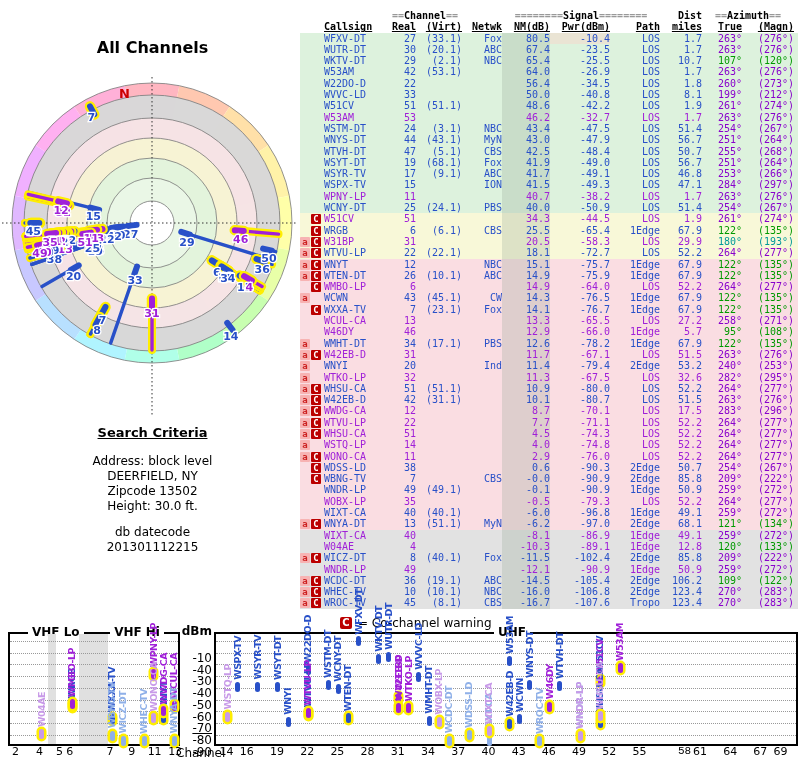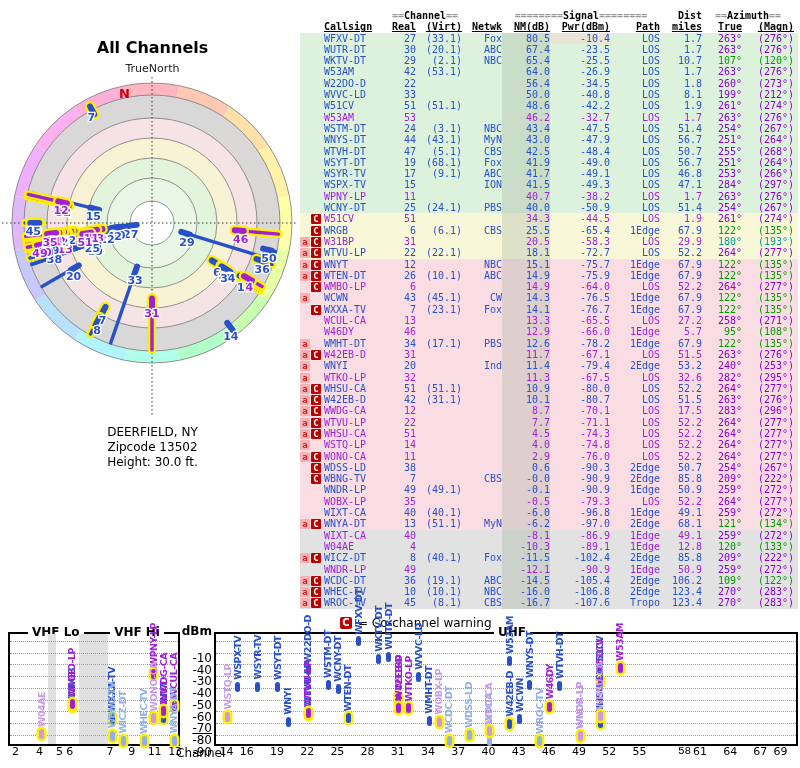--- a/index.html
+++ b/index.html
@@ -57,21 +57,20 @@
   #dbm-col{position:absolute;left:178px;top:624px;width:34px;text-align:right;font-size:12px;color:#000;}
   .ytick{position:absolute;right:0;font-size:12px;}
   #chan-label{position:absolute;left:176px;top:746px;font-size:12px;color:#000;}
   .xtick{position:absolute;top:745px;font-size:11px;color:#000;}
 </style>
 </head>
 <body>
 <div id="stage">
 
   <div id="polar-title">All Channels</div>
-  <div id="true-north">TrueNorth</div>
   <svg id="polar-svg" width="300" height="345" viewBox="0 0 300 345">
       <path d="M152,148 L124.68735491774204,10.690060743547747 A140,140 0 0 1 179.31264508225794,10.690060743547747 Z" fill="#ffb6c1"></path>
       <path d="M152,148 L179.31264508225794,10.690060743547747 A140,140 0 0 1 229.77983262274432,31.59425427764367 Z" fill="#ffc8b0"></path>
       <path d="M152,148 L229.77983262274432,31.59425427764367 A140,140 0 0 1 268.4057457223563,70.22016737725568 Z" fill="#ffe0a8"></path>
       <path d="M152,148 L268.4057457223563,70.22016737725568 A140,140 0 0 1 289.30993925645225,120.68735491774203 Z" fill="#fff2a8"></path>
       <path d="M152,148 L289.30993925645225,120.68735491774203 A140,140 0 0 1 289.30993925645225,175.31264508225792 Z" fill="#ffffa8"></path>
       <path d="M152,148 L289.30993925645225,175.31264508225792 A140,140 0 0 1 268.4057457223563,225.77983262274432 Z" fill="#e8ffa8"></path>
       <path d="M152,148 L268.4057457223563,225.77983262274432 A140,140 0 0 1 229.77983262274432,264.40574572235636 Z" fill="#c8ffb0"></path>
       <path d="M152,148 L229.77983262274432,264.40574572235636 A140,140 0 0 1 179.31264508225794,285.30993925645225 Z" fill="#b0ffc8"></path>
       <path d="M152,148 L179.31264508225794,285.30993925645225 A140,140 0 0 1 124.68735491774208,285.30993925645225 Z" fill="#b0ffe8"></path>
@@ -323,23 +322,29 @@
       <text x="39.996338368621565" y="181.77130637246384" fill="#a020d8" font-size="11" font-weight="bold" text-anchor="middle" stroke="#ffffff" stroke-width="2.6" paint-order="stroke">49</text>
       <text x="262.1529140573204" y="197.92868999425872" fill="#2850c8" font-size="11" font-weight="bold" text-anchor="middle" stroke="#ffffff" stroke-width="2.6" paint-order="stroke">36</text>
       <text x="34" y="160.00000000000003" fill="#2850c8" font-size="11" font-weight="bold" text-anchor="middle" stroke="#ffffff" stroke-width="2.6" paint-order="stroke">10</text>
       <text x="33.3" y="160.00000000000003" fill="#2850c8" font-size="11" font-weight="bold" text-anchor="middle" stroke="#ffffff" stroke-width="2.6" paint-order="stroke">45</text>
       <text x="91.43816840062009" y="46.099760521198434" fill="#2850c8" font-size="11" font-weight="bold" text-anchor="middle" stroke="#ffffff" stroke-width="2.6" paint-order="stroke">7</text>
       <text x="268.92440777422826" y="186.99412652126378" fill="#2850c8" font-size="11" font-weight="bold" text-anchor="middle" stroke="#ffffff" stroke-width="2.6" paint-order="stroke">50</text>
       <text x="230.8377680329183" y="264.62125181619535" fill="#2850c8" font-size="11" font-weight="bold" text-anchor="middle" stroke="#ffffff" stroke-width="2.6" paint-order="stroke">14</text>
     </svg>
 
   <div id="search-block">
+    <div id="search-title">Search Criteria</div>
+    <div class="sc-line">Address: block level</div>
     <div class="sc-line">DEERFIELD, NY</div>
     <div class="sc-line">Zipcode 13502</div>
     <div class="sc-line">Height: 30.0 ft.</div>
+  </div>
+  <div id="datecode-block">
+    <div>db datecode</div>
+    <div>201301112215</div>
   </div>
 
   <div id="tbl">
       <div class="trow hdr"><span class="c-warn"></span><span class="c-cs"></span><span style="width:74px;text-align:center;"><span class="eq">==</span>Channel<span class="eq">==</span></span><span class="c-nw"></span><span style="width:158px;text-align:center;"><span class="eq">========</span>Signal<span class="eq">========</span></span><span class="c-mi">Dist</span><span style="width:92px;text-align:center;"><span class="eq">==</span>Azimuth<span class="eq">==</span></span></div>
       <div class="trow hdr"><span class="c-warn"></span><span class="c-cs"><span class="ul">Callsign</span></span><span class="c-re"><span class="ul">Real</span></span><span class="c-vi"><span class="ul">(Virt)</span></span><span class="c-nw"><span class="ul">Netwk</span></span><span class="c-nm"><span class="ul">NM(dB)</span></span><span class="c-pw"><span class="ul">Pwr(dBm)</span></span><span class="c-pa"><span class="ul">Path</span></span><span class="c-mi"><span class="ul">miles</span></span><span class="c-at"><span class="ul">True</span></span><span class="c-am"><span class="ul">(Magn)</span></span></div>
       <div class="trow" style="background: rgb(221, 242, 221);"><span class="c-warn"><span style="width:11px;"></span><span style="width:11px;"></span></span><span class="c-cs" style="color:#2850c8">WFXV-DT</span><span class="c-re" style="color:#2850c8">27</span><span class="c-vi" style="color:#2850c8">(33.1)</span><span class="c-nw" style="color:#2850c8">Fox</span><span class="c-nm" style="color:#2850c8;background:rgba(150,168,150,.28)">80.5</span><span class="c-pw" style="color:#2850c8;background:#eae4d4;">-10.4</span><span class="c-pa" style="color:#2850c8">LOS</span><span class="c-mi" style="color:#2850c8">1.7</span><span class="c-at" style="color:#8800cc">263°</span><span class="c-am" style="color:#8800cc">(276°)</span></div>
       <div class="trow" style="background: rgb(221, 242, 221);"><span class="c-warn"><span style="width:11px;"></span><span style="width:11px;"></span></span><span class="c-cs" style="color:#2850c8">WUTR-DT</span><span class="c-re" style="color:#2850c8">30</span><span class="c-vi" style="color:#2850c8">(20.1)</span><span class="c-nw" style="color:#2850c8">ABC</span><span class="c-nm" style="color:#2850c8;background:rgba(150,168,150,.28)">67.4</span><span class="c-pw" style="color:#2850c8;">-23.5</span><span class="c-pa" style="color:#2850c8">LOS</span><span class="c-mi" style="color:#2850c8">1.7</span><span class="c-at" style="color:#8800cc">263°</span><span class="c-am" style="color:#8800cc">(276°)</span></div>
       <div class="trow" style="background: rgb(221, 242, 221);"><span class="c-warn"><span style="width:11px;"></span><span style="width:11px;"></span></span><span class="c-cs" style="color:#2850c8">WKTV-DT</span><span class="c-re" style="color:#2850c8">29</span><span class="c-vi" style="color:#2850c8">(2.1)</span><span class="c-nw" style="color:#2850c8">NBC</span><span class="c-nm" style="color:#2850c8;background:rgba(150,168,150,.28)">65.4</span><span class="c-pw" style="color:#2850c8;">-25.5</span><span class="c-pa" style="color:#2850c8">LOS</span><span class="c-mi" style="color:#2850c8">10.7</span><span class="c-at" style="color:#009900">107°</span><span class="c-am" style="color:#009900">(120°)</span></div>
       <div class="trow" style="background: rgb(221, 242, 221);"><span class="c-warn"><span style="width:11px;"></span><span style="width:11px;"></span></span><span class="c-cs" style="color:#2850c8">W53AM</span><span class="c-re" style="color:#2850c8">42</span><span class="c-vi" style="color:#2850c8">(53.1)</span><span class="c-nw" style="color:#2850c8"></span><span class="c-nm" style="color:#2850c8;background:rgba(150,168,150,.28)">64.0</span><span class="c-pw" style="color:#2850c8;">-26.9</span><span class="c-pa" style="color:#2850c8">LOS</span><span class="c-mi" style="color:#2850c8">1.7</span><span class="c-at" style="color:#8800cc">263°</span><span class="c-am" style="color:#8800cc">(276°)</span></div>
       <div class="trow" style="background: rgb(221, 242, 221);"><span class="c-warn"><span style="width:11px;"></span><span style="width:11px;"></span></span><span class="c-cs" style="color:#2850c8">W22DO-D</span><span class="c-re" style="color:#2850c8">22</span><span class="c-vi" style="color:#2850c8"></span><span class="c-nw" style="color:#2850c8"></span><span class="c-nm" style="color:#2850c8;background:rgba(150,168,150,.28)">56.4</span><span class="c-pw" style="color:#2850c8;">-34.5</span><span class="c-pa" style="color:#2850c8">LOS</span><span class="c-mi" style="color:#2850c8">1.8</span><span class="c-at" style="color:#8800cc">260°</span><span class="c-am" style="color:#8800cc">(273°)</span></div>

